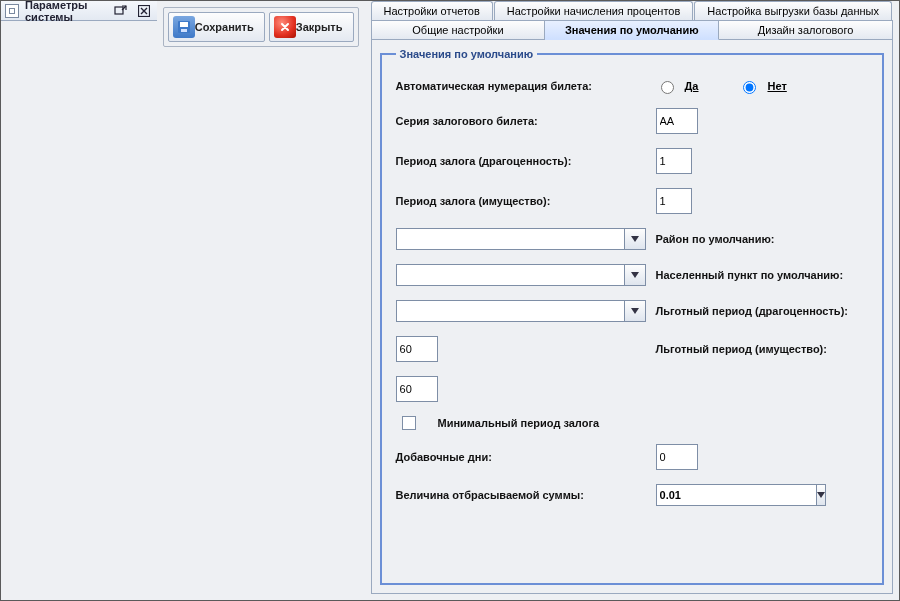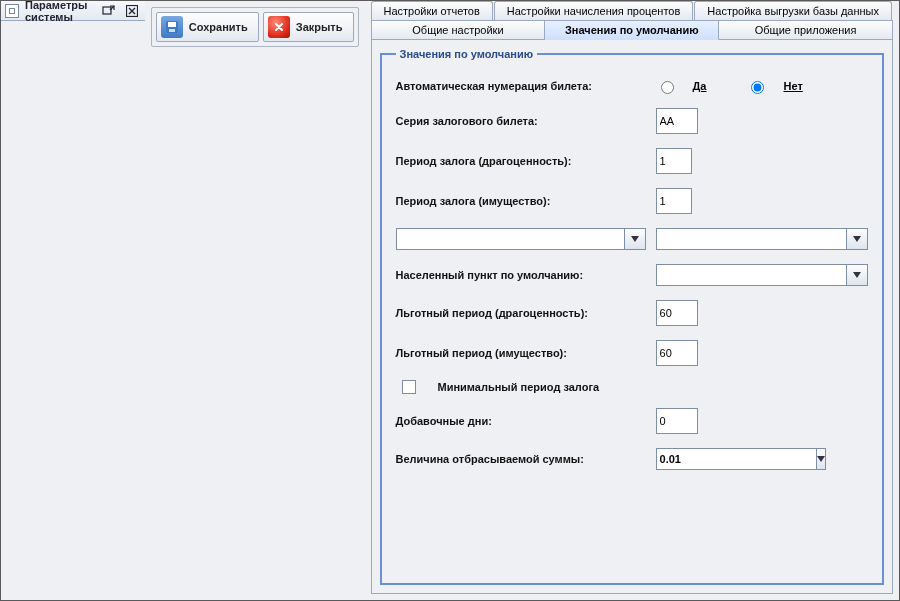--- a/index.html
+++ b/index.html
@@ -6,38 +6,38 @@
   html, body { margin:0; padding:0; font-family: Tahoma, Arial, sans-serif; font-size:11px; color:#000; background:#fff; }
   .window { width:900px; height:601px; border:1px solid #5a5a5a; background:#eef0f3; display:flex; flex-direction:row; }
   .titlebar { height:20px; background:linear-gradient(#f4f7fb,#e3e9f2); border-bottom:1px solid #9aa9bf; display:flex; align-items:center; padding:0 4px; }
   .titlebar .appicon { width:14px; height:14px; border:1px solid #7a89a0; background:#fff; margin-right:6px; display:flex; align-items:center; justify-content:center; }
   .titlebar .appicon .inner { width:6px; height:6px; border:1px solid #7a89a0; }
   .titlebar .title { flex:1; font-weight:bold; color:#223; }
   .titlebar .winbtns { display:flex; gap:6px; }
   .winbtn { width:18px; height:16px; display:flex; align-items:center; justify-content:center; color:#223; cursor:default; }
   .toolbar-wrap { padding:6px; }
   .toolbar { background:#eef0f3; border:1px solid #aab4c3; border-radius:2px; padding:4px; display:flex; gap:4px; }
-  .tbtn { display:flex; align-items:center; gap:6px; padding:3px 10px 3px 4px; border:1px solid #9aa9bf; border-radius:2px; background:linear-gradient(#fdfdfd,#e4e9f1); font-weight:bold; color:#222; cursor:default; }
+  .tbtn { display:flex; align-items:center; padding:3px 10px 3px 4px; border:1px solid #9aa9bf; border-radius:2px; background:linear-gradient(#fdfdfd,#e4e9f1); font-weight:bold; color:#222; cursor:default; }
   .tbtn .ico { width:22px; height:22px; display:flex; align-items:center; justify-content:center; border-radius:3px; }
   .ico-save { background:linear-gradient(#7aa7e0,#3e79c8); color:#fff; font-size:14px; }
   .ico-close { background:radial-gradient(circle at 35% 30%, #ff8a7a, #e22f1f 60%, #a81304); color:#fff; font-size:14px; border-radius:50%; }
   .tabs-area { padding:0 6px 6px 6px; flex:1; display:flex; flex-direction:column; }
   .tabs-row { display:flex; }
   .tab { border:1px solid #9aa9bf; border-bottom:none; padding:3px 12px; background:linear-gradient(#fdfdfd,#e4e9f1); margin-right:1px; border-top-left-radius:3px; border-top-right-radius:3px; cursor:default; white-space:nowrap; }
   .tabs-row2 { display:flex; }
   .tabs-row2 .tab2 { flex:1; text-align:center; border:1px solid #9aa9bf; padding:3px 8px; background:linear-gradient(#fdfdfd,#e4e9f1); cursor:default; }
   .tabs-row2 .tab2 + .tab2 { border-left:none; }
   .tabs-row2 .tab2.active { background:linear-gradient(#e8f0ff,#cfe0ff); font-weight:bold; border-bottom-color:#cfe0ff; }
   .tab-panel { flex:1; border:1px solid #9aa9bf; border-top:none; background:#eef0f3; padding:8px; overflow:hidden; }
   fieldset.group { border:2px solid #6b8fd6; margin:0; padding:18px 14px 14px 14px; height:100%; background:#eef0f3; }
   fieldset.group > legend { color:#2a4a8a; font-weight:bold; padding:0 4px; }
   .form { display:grid; grid-template-columns: 250px 1fr; row-gap:14px; column-gap:10px; align-items:center; }
   .lbl { font-weight:bold; color:#111; white-space:nowrap; }
   .radio-row { display:flex; align-items:center; gap:40px; }
-  .radio-row label { display:flex; align-items:center; gap:16px; font-weight:bold;text-decoration:underline; }
+  .radio-row label { display:flex; align-items:center; gap:8px; font-weight:bold;text-decoration:underline; }
   input[type=text].tinput { border:1px solid #7e8ea6; background:#fff; padding:12px 3px; height:20px; font:inherit; }
   .w40 { width:42px; }
   .w36 { width:36px; }
   .combo { display:flex; width:100%; }
   .combo input { flex:1; border:1px solid #7e8ea6; border-right:none; background:#fff; height:22px; padding:2px 3px; font:inherit; }
   .combo .cbtn { width:22px; height:22px; border:1px solid #7e8ea6; background:linear-gradient(#fdfdfd,#dfe5ee); display:flex; align-items:center; justify-content:center; cursor:default; }
   .combo .cbtn svg { width:8px; height:6px; }
   .combo.small { width:160px; }
   .chk-row { display:flex; align-items:center; gap:22px; }
   .chk-row .chk { width:14px; height:14px; border:1px solid #7e8ea6; background:#fff; }
@@ -94,21 +94,21 @@
 
   <div class="tabs-area">
     <div class="tabs-row">
       <div class="tab">Настройки отчетов</div>
       <div class="tab">Настройки начисления процентов</div>
       <div class="tab">Настройка выгрузки базы данных</div>
     </div>
     <div class="tabs-row2">
       <div class="tab2">Общие настройки</div>
       <div class="tab2 active">Значения по умолчанию</div>
-      <div class="tab2">Общие приложения</div>
+      <div class="tab2">Дизайн залогового</div>
     </div>
 
     <div class="tab-panel">
       <fieldset class="group">
         <legend>Значения по умолчанию</legend>
 
         <div class="form">
 
           <div class="lbl">Автоматическая нумерация билета:</div>
           <div class="radio-row">
@@ -133,20 +133,21 @@
 
           <div class="combo">
             <input type="text" value="" style="">
             <div class="cbtn">
               <svg viewBox="0 0 8 6">
                   <path d="M0 0 L8 0 L4 6 Z" fill="#334"></path>
                 </svg>
             </div>
           </div>
 
+          <div class="lbl">Район по умолчанию:</div>
           <div class="combo">
             <input type="text" value="" style="">
             <div class="cbtn">
               <svg viewBox="0 0 8 6">
                   <path d="M0 0 L8 0 L4 6 Z" fill="#334"></path>
                 </svg>
             </div>
           </div>
 
           <div class="lbl">Населенный пункт по умолчанию:</div>

